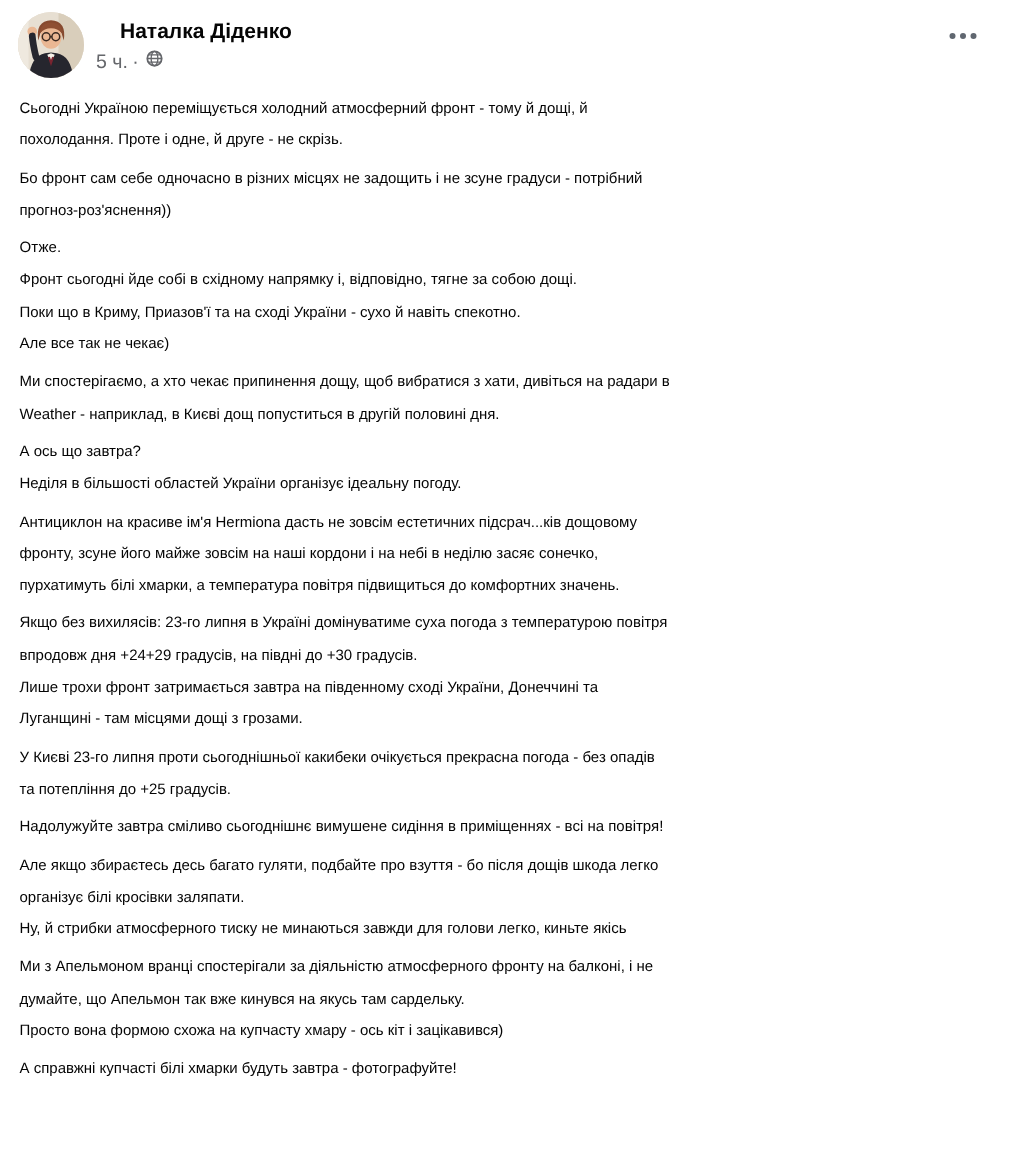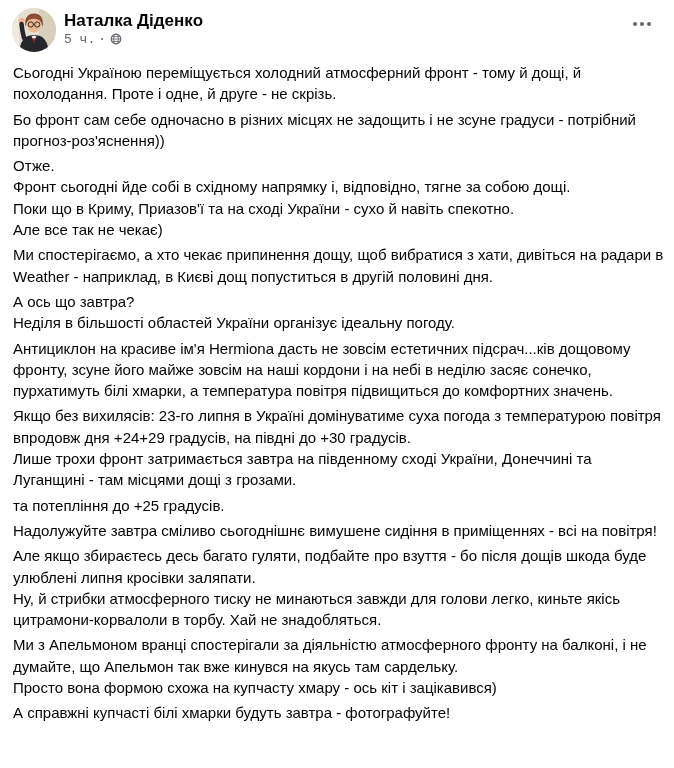--- a/index.html
+++ b/index.html
@@ -13,39 +13,39 @@
 
   
   .post-header { display:flex; align-items:flex-start; padding:8px 16px 0 12px; position:relative; }
   .avatar {
     width:44px; height:44px; border-radius:50%; overflow:hidden; flex:none;
     cursor:pointer; background:#e7dfd2;
   }
   .avatar svg { display:block; }
   .header-info { margin-left:8px; padding-top:3px; }
   .author-name {
-    font-size:17px; font-weight:700; color:#050505; line-height:19px; cursor:pointer;
+    font-size:14px; font-weight:700; color:#050505; line-height:19px; cursor:pointer;margin-left:16px;
   }
   .meta-row {
-    display:flex; align-items:flex-start; margin-top:2px;
-    font-size:13px; color:#65676B; line-height:16px;font-family:Liberation Mono, monospace;
+    display:flex; align-items:flex-end; margin-top:2px;
+    font-size:13px; color:#65676B; line-height:16px;
   }
   .meta-row .sep { margin:0 4px 0 3px; }
   .globe-icon { display:inline-block; margin-top:1px; }
   .more-button {
     position:absolute; right:16px; top:14px;
     width:32px; height:20px; display:flex; align-items:center; justify-content:center;
     gap:3px; cursor:pointer; border-radius:4px;
   }
   .more-button .dot { width:4px; height:4px; border-radius:50%; background:#606770; }
 
   
   .post-body {
     padding:10px 28px 0 13px;
-    font-size:15px; line-height:21.3px; color:#050505;
+    font-size:10px; line-height:21.3px; color:#050505;
   }
   .post-paragraph { margin:0 0 4px 0; }
   .post-paragraph:last-child { margin-bottom:12px; }
   .post-line { white-space:nowrap; }
 </style>
 </head>
 <body>
 
 <div class="post">
 
@@ -123,30 +123,30 @@
         <div class="post-line">фронту, зсуне його майже зовсім на наші кордони і на небі в неділю засяє сонечко,</div>
         <div class="post-line">пурхатимуть білі хмарки, а температура повітря підвищиться до комфортних значень.</div>
       </div>
       <div class="post-paragraph">
         <div class="post-line">Якщо без вихилясів: 23-го липня в Україні домінуватиме суха погода з температурою повітря</div>
         <div class="post-line">впродовж дня +24+29 градусів, на півдні до +30 градусів.</div>
         <div class="post-line">Лише трохи фронт затримається завтра на південному сході України, Донеччині та</div>
         <div class="post-line">Луганщині - там місцями дощі з грозами.</div>
       </div>
       <div class="post-paragraph">
+        <div class="post-line">У Києві 23-го липня проти сьогоднішньої какибеки очікується прекрасна погода - без опадів</div>
         <div class="post-line">та потепління до +25 градусів.</div>
       </div>
       <div class="post-paragraph">
         <div class="post-line">Надолужуйте завтра сміливо сьогоднішнє вимушене сидіння в приміщеннях - всі на повітря!</div>
       </div>
       <div class="post-paragraph">
-        <div class="post-line">Але якщо збираєтесь десь багато гуляти, подбайте про взуття - бо після дощів шкода буде</div>
-        <div class="post-line">улюблені липня кросівки заляпати.</div>
+        <div class="post-line">Але якщо збираєтесь десь багато гуляти, подбайте про взуття - бо після дощів шкода легко</div>
+        <div class="post-line">організує білі кросівки заляпати.</div>
         <div class="post-line">Ну, й стрибки атмосферного тиску не минаються завжди для голови легко, киньте якісь</div>
-        <div class="post-line">цитрамони-корвалоли в торбу. Хай не знадобляться.</div>
       </div>
       <div class="post-paragraph">
         <div class="post-line">Ми з Апельмоном вранці спостерігали за діяльністю атмосферного фронту на балконі, і не</div>
         <div class="post-line">думайте, що Апельмон так вже кинувся на якусь там сардельку.</div>
         <div class="post-line">Просто вона формою схожа на купчасту хмару - ось кіт і зацікавився)</div>
       </div>
       <div class="post-paragraph">
         <div class="post-line">А справжні купчасті білі хмарки будуть завтра - фотографуйте!</div>
       </div>
     </div>

